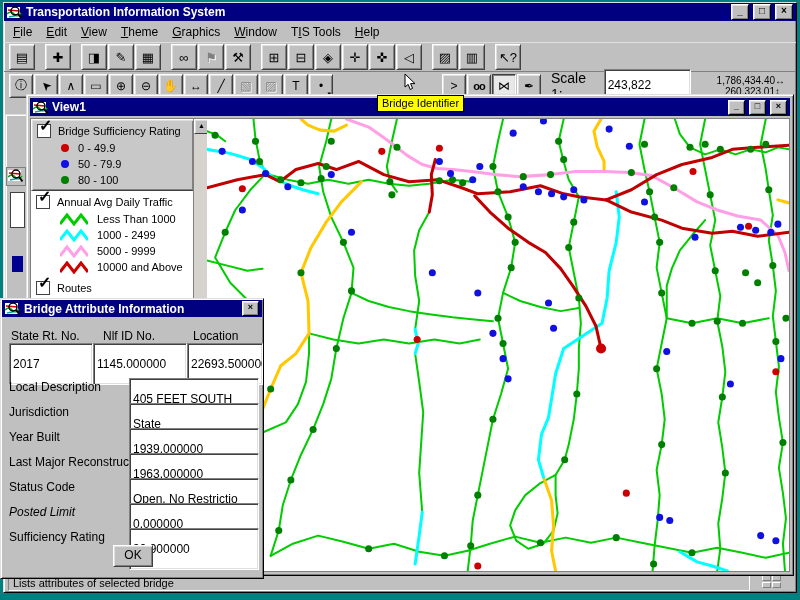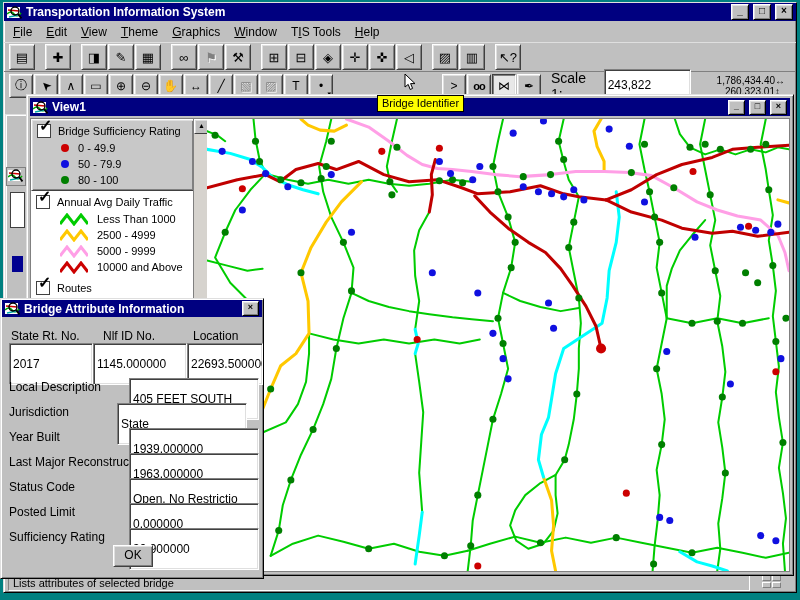--- a/index.html
+++ b/index.html
@@ -328,23 +328,23 @@
               <span class="toc-label">Annual Avg Daily Traffic</span>
             </div>
             <div class="toc-entry">
               <svg width="28" height="13">
                 <polyline points="0,11 7,2 14,11 21,2 28,11" fill="none" stroke="#00CC00" stroke-width="3"></polyline>
               </svg>
               <span class="entry-label">Less Than 1000</span>
             </div>
             <div class="toc-entry">
               <svg width="28" height="13">
-                <polyline points="0,11 7,2 14,11 21,2 28,11" fill="none" stroke="#FFC800" stroke-width="3"></polyline>
+                <polyline points="0,11 7,2 14,11 21,2 28,11" fill="none" stroke="#00FFFF" stroke-width="3"></polyline>
               </svg>
-              <span class="entry-label">2500 - 4999</span>
+              <span class="entry-label">1000 - 2499</span>
             </div>
             <div class="toc-entry">
               <svg width="28" height="13">
                 <polyline points="0,11 7,2 14,11 21,2 28,11" fill="none" stroke="#FF9FE6" stroke-width="3"></polyline>
               </svg>
               <span class="entry-label">5000 - 9999</span>
             </div>
             <div class="toc-entry">
               <svg width="28" height="13">
                 <polyline points="0,11 7,2 14,11 21,2 28,11" fill="none" stroke="#CC0000" stroke-width="3"></polyline>
@@ -566,28 +566,28 @@
   <div id="dlg-body">
       <div class="dlabel" style="left: 10px; top: 30px;">State Rt. No.</div>
       <div class="dinput sunken" style="left: 8px; top: 44px; width: 76px;">2017</div>
       <div class="dlabel" style="left: 102px; top: 30px;">Nlf ID No.</div>
       <div class="dinput sunken" style="left: 92px; top: 44px; width: 86px;">1145.000000</div>
       <div class="dlabel" style="left: 192px; top: 30px;">Location</div>
       <div class="dinput sunken" style="left: 186px; top: 44px; width: 68px;">22693.500000</div>
       <div class="dlabel" style="left: 8px; top: 81px; text-align: center;">Local Description</div>
       <div class="dinput sunken" style="left: 128px; top: 79px; width: 122px;">405 FEET SOUTH</div>
       <div class="dlabel" style="left: 8px; top: 106px;">Jurisdiction</div>
-      <div class="dinput sunken" style="left: 116px; top: 104px; width: 122px;">State</div>
+      <div class="dinput sunken" style="left: 128px; top: 104px; width: 122px;">State</div>
       <div class="dlabel" style="left: 8px; top: 131px;">Year Built</div>
       <div class="dinput sunken" style="left: 128px; top: 129px; width: 122px;">1939.000000</div>
       <div class="dlabel" style="left: 8px; top: 156px;">Last Major Reconstruction</div>
       <div class="dinput sunken" style="left: 128px; top: 154px; width: 122px;">1963.000000</div>
       <div class="dlabel" style="left: 8px; top: 181px; text-align: center;">Status Code</div>
       <div class="dinput sunken" style="left: 128px; top: 179px; width: 122px;">Open, No Restrictio</div>
-      <div class="dlabel" style="left: 8px; top: 206px;">Posted Limit</div>
+      <div class="dlabel" style="left: 8px; top: 206px; font-style: italic;">Posted Limit</div>
       <div class="dinput sunken" style="left: 128px; top: 204px; width: 122px;">0.000000</div>
       <div class="dlabel" style="left: 8px; top: 231px;">Sufficiency Rating</div>
       <div class="dinput sunken" style="left: 128px; top: 229px; width: 122px;">39.900000</div>
     </div>
   <div id="ok-btn">OK</div>
 </div>
 
 <div id="tooltip">Bridge Identifier</div>
 <svg id="cursor" width="15" height="18" viewBox="0 0 15 18">
   <polygon points="1,0 1,13 4.2,10.4 6.2,15.5 8.6,14.4 6.6,9.6 11,9.6" fill="#fff" stroke="#000" stroke-width="1"></polygon>

